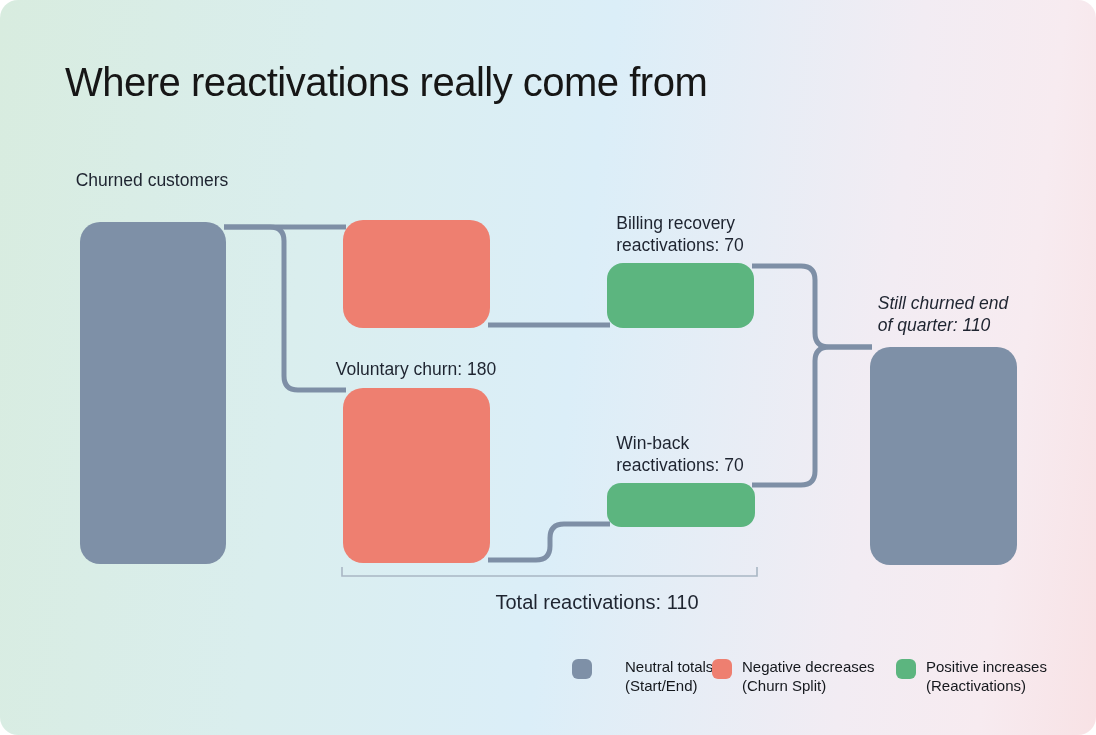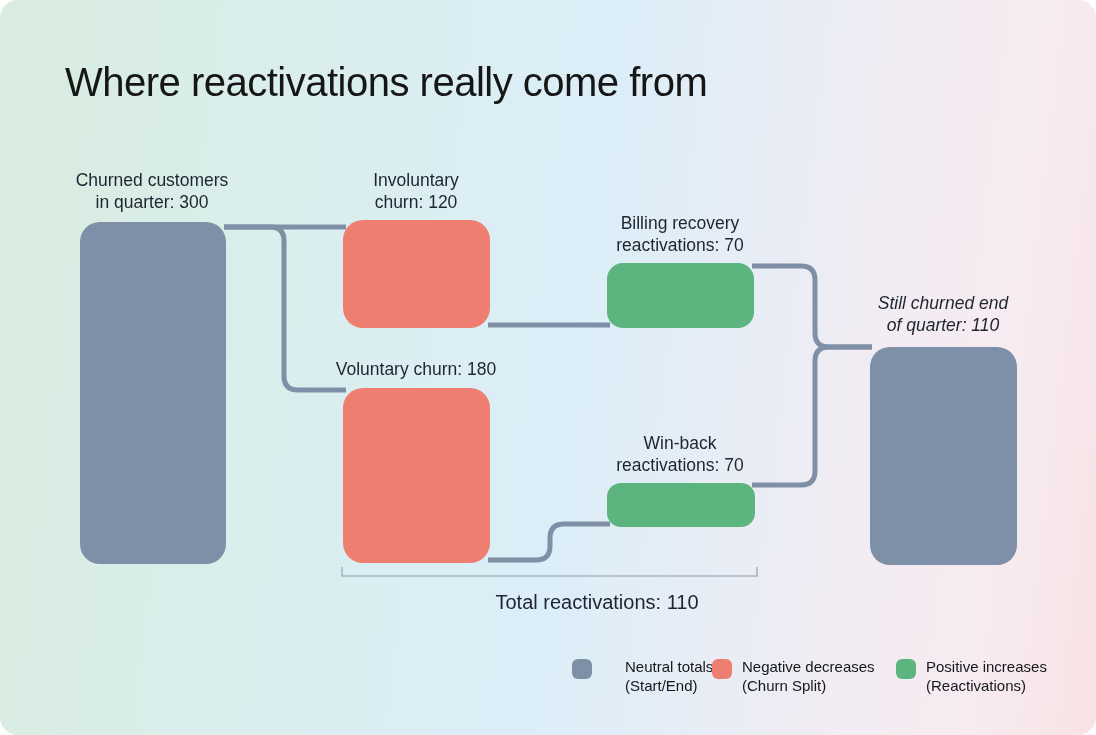--- a/index.html
+++ b/index.html
@@ -14,21 +14,21 @@
   }
   svg.connectors{position:absolute;left:0;top:0;z-index:1;}
   .flow-line{fill:none;stroke:#7e8fa6;stroke-width:5;}
   .bracket-line{fill:none;stroke:#a9b6c4;stroke-width:1.6;}
   .node-box{position:absolute;z-index:2;}
   .nb-neutral{background:#7e90a7;}
   .nb-negative{background:#ee7f70;}
   .nb-positive{background:#5cb57f;}
   .node-label{
     position:absolute;z-index:3;transform:translateX(-50%);
-    text-align:center;font-size:17.5px;line-height:22px;color:#1e2430;white-space:nowrap;
+    text-align:left;font-size:17.5px;line-height:22px;color:#1e2430;white-space:nowrap;
   }
   .node-label span{display:block;}
   .total-label{
     position:absolute;z-index:3;transform:translateX(-50%);
     font-size:20px;color:#1e2430;white-space:nowrap;
   }
   .legend{position:absolute;left:0;top:0;width:1096px;height:735px;z-index:3;}
   .legend-item{position:absolute;display:flex;gap:10px;align-items:flex-start;}
   .legend-swatch{width:20px;height:20px;border-radius:6px;flex:0 0 auto;margin-top:2px;}
   .legend-text{font-size:15px;line-height:19px;color:#15181d;white-space:nowrap;}
@@ -53,25 +53,20 @@
 
   <div class="node-box nb-neutral" style="left:80px;  top:222px; width:146px; height:342px; border-radius:20px;"></div>
   <div class="node-box nb-negative" style="left:343px; top:220px; width:147px; height:108px; border-radius:20px;"></div>
   <div class="node-box nb-negative" style="left:343px; top:388px; width:147px; height:175px; border-radius:20px;"></div>
   <div class="node-box nb-positive" style="left:607px; top:263px; width:147px; height:65px; border-radius:16px;"></div>
   <div class="node-box nb-positive" style="left:607px; top:483px; width:148px; height:44px; border-radius:14px;"></div>
   <div class="node-box nb-neutral" style="left:870px; top:347px; width:147px; height:218px; border-radius:20px;"></div>
 
   <div class="node-label" style="left:152px; top:169px;">
     <span>Churned customers</span>
-    <span>in quarter: 300</span>
-  </div>
-  <div class="node-label" style="left:416px; top:169px;">
-    <span>Involuntary</span>
-    <span>churn: 120</span>
   </div>
   <div class="node-label" style="left:416px; top:358px;">
     <span>Voluntary churn: 180</span>
   </div>
   <div class="node-label" style="left:680px; top:212px;">
     <span>Billing recovery</span>
     <span>reactivations: 70</span>
   </div>
   <div class="node-label" style="left:680px; top:432px;">
     <span>Win-back</span>

